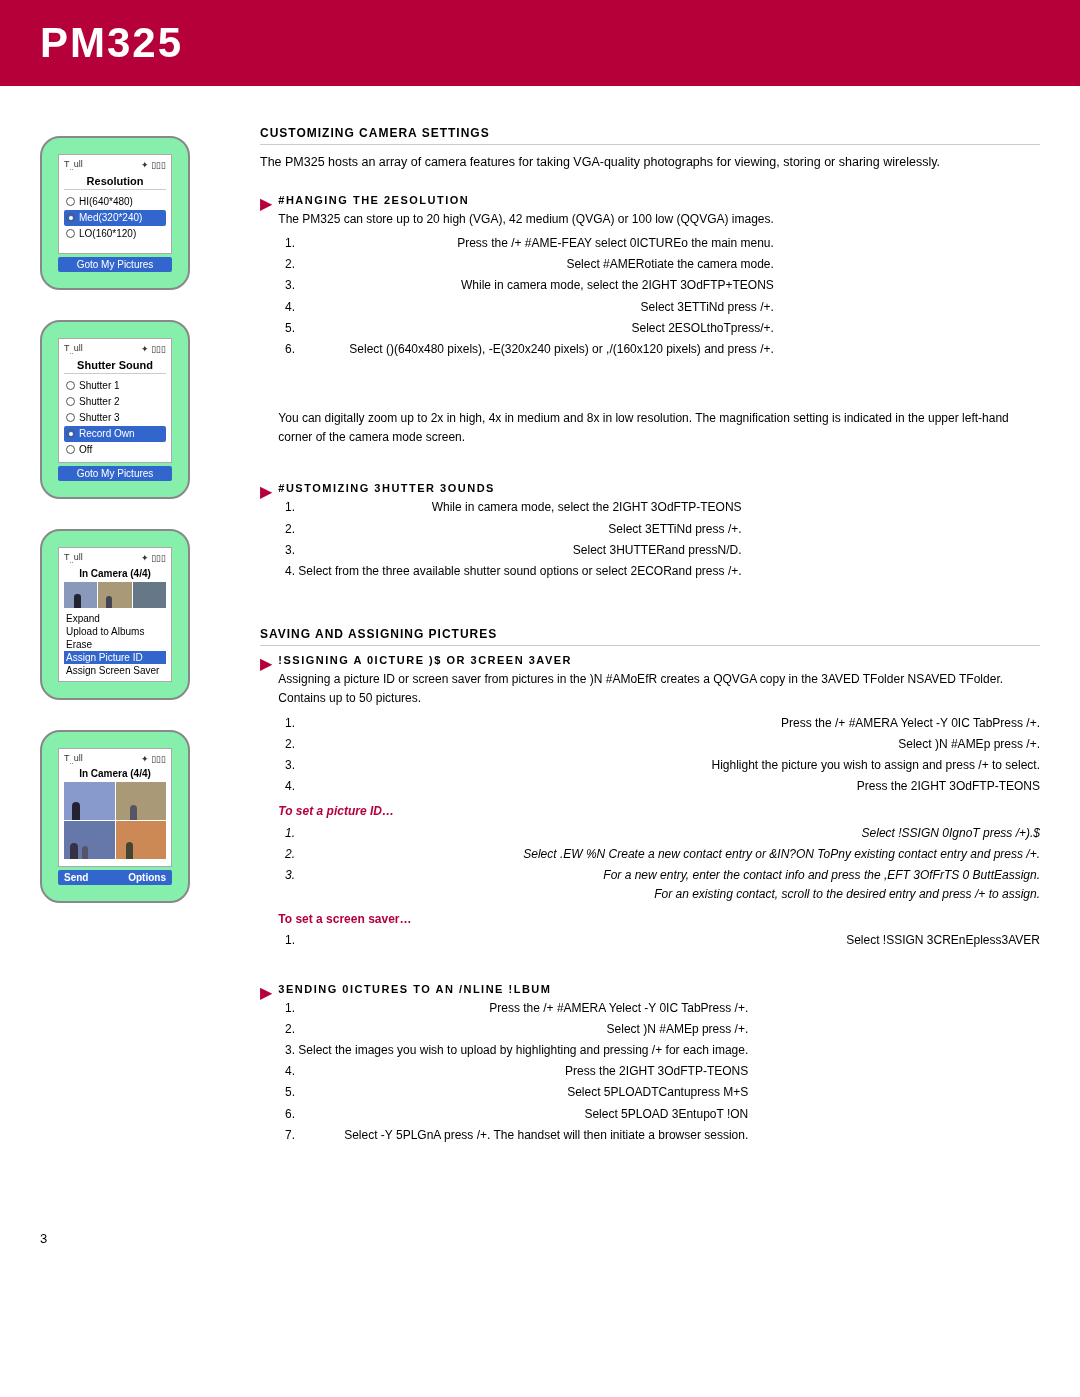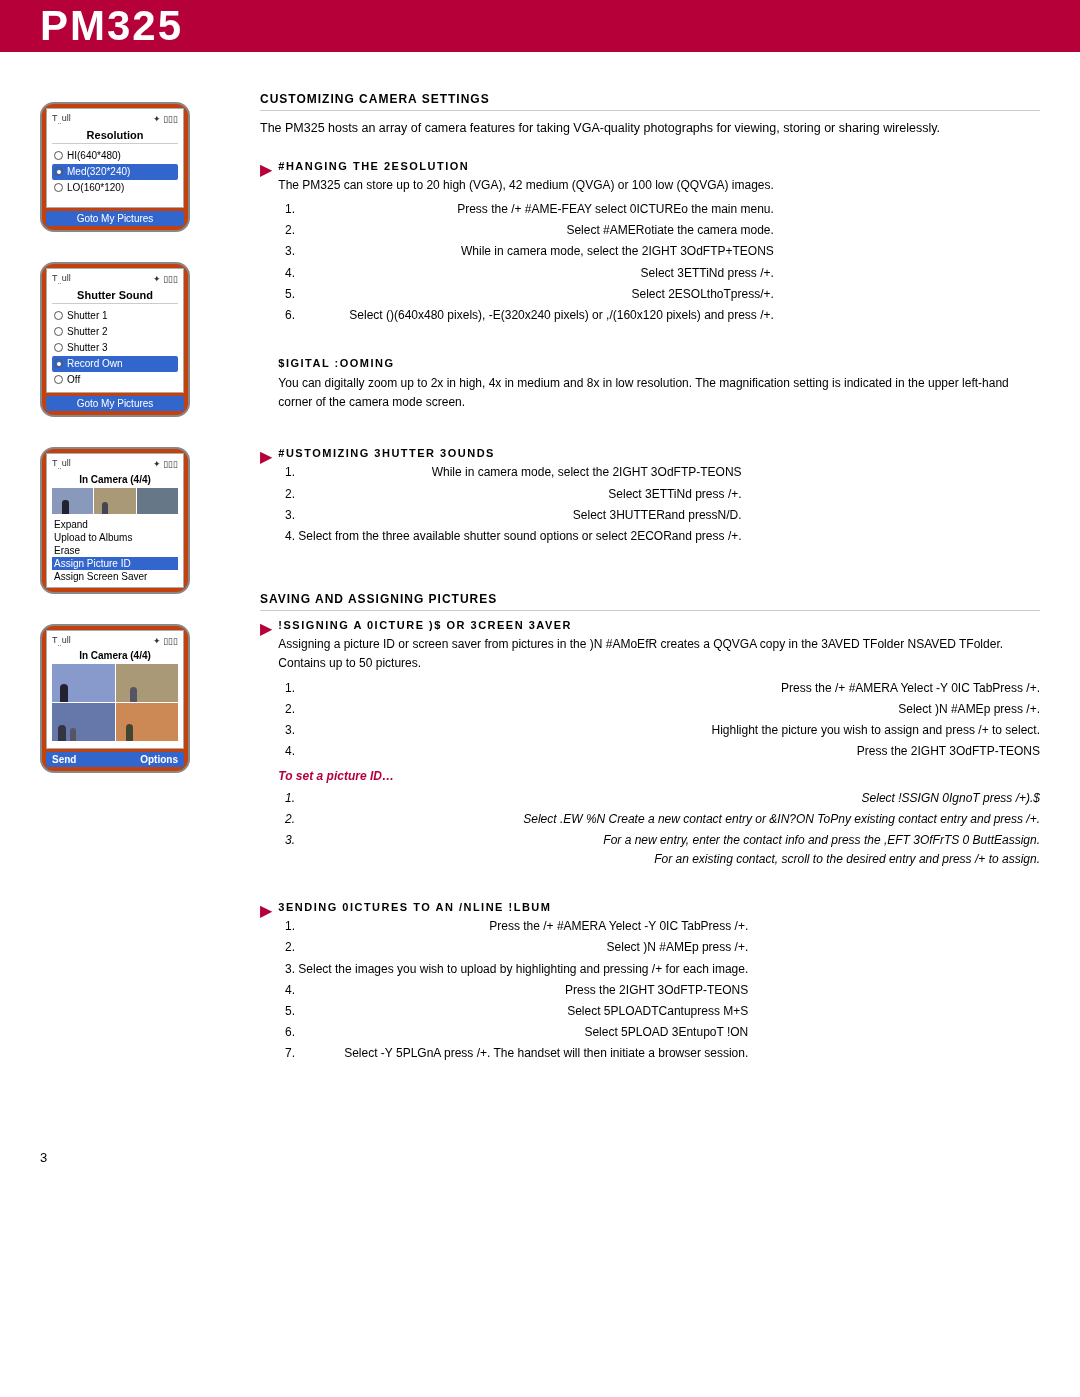--- a/index.html
+++ b/index.html
@@ -8,21 +8,21 @@
       font-size: 13px;
       background: #fff;
       color: #000;
       width: 1080px;
       min-height: 1397px;
     }
 
     
     .header {
       background: #b5003a;
-      height: 52px;
+      height: 86px;
       display: flex;
       align-items: center;
       padding-left: 40px;
     }
     .header-title {
       color: #fff;
       font-size: 42px;
       font-weight: bold;
       letter-spacing: 2px;
     }
@@ -97,23 +97,23 @@
       font-size: 12px;
       display: block;
       margin-top: 6px;
       margin-bottom: 2px;
     }
 
     
     .phone-mockup {
       width: 150px;
       border: 2px solid #888;
-      border-radius: 14px;
-      background: #c2410c;
-      padding: 4px;
+      border-radius: 20px;
+      background: #86efac;
+      padding: 16px;
       font-size: 10px;
       position: relative;
     }
 
     .phone-screen {
       background: #fff;
       border: 1px solid #aaa;
       padding: 4px 5px;
       min-height: 100px;
     }
@@ -384,23 +384,22 @@
               <li>Select 2ESOLthoTpress/+.</li>
               <li>Select ()(640x480 pixels), -E(320x240 pixels) or ,/(160x120 pixels) and press /+.</li>
             </ol>
           </div>
         </div>
       </div>
 
       <div class="section-row">
         <span class="arrow-pointer" style="visibility:hidden;">▶</span>
         <div class="subsection">
-          <div class="small-section-title">$IGITAL :OOMING</div>
           <div class="subsection-body">
-            <p style="margin-top:5px;">You can digitally zoom up to 2x in high, 4x in medium and 8x in low resolution. The magnification setting is indicated in the upper left-hand corner of the camera mode screen.</p>
+            <p style="margin-top:18px;">You can digitally zoom up to 2x in high, 4x in medium and 8x in low resolution. The magnification setting is indicated in the upper left-hand corner of the camera mode screen.</p>
           </div>
         </div>
       </div>
 
       <div class="section-row">
         <span class="arrow-pointer">▶</span>
         <div class="subsection">
           <div class="small-section-title">#USTOMIZING 3HUTTER 3OUNDS</div>
           <div class="subsection-body">
             <ol>
@@ -430,20 +429,26 @@
               <li>Press the 2IGHT 3OdFTP-TEONS</li>
             </ol>
             <div style="margin-top:6px;font-style:italic;">
               <span class="link-text">To set a picture ID…</span>
               <ol>
                 <li>Select !SSIGN 0IgnoT press /+).$</li>
                 <li>Select .EW %N Create a new contact entry or &amp;IN?ON ToPny existing contact entry and press /+.</li>
                 <li>For a new entry, enter the contact info and press the ,EFT 3OfFrTS 0 ButtEassign.<br>For an existing contact, scroll to the desired entry and press /+ to assign.</li>
               </ol>
             </div>
+            <div style="margin-top:6px;">
+              <span class="link-text">To set a screen saver…</span>
+              <ol>
+                <li>Select !SSIGN 3CREnEpless3AVER</li>
+              </ol>
+            </div>
           </div>
         </div>
       </div>
 
       <div class="section-row">
         <span class="arrow-pointer">▶</span>
         <div class="subsection">
           <div class="small-section-title">3ENDING 0ICTURES TO AN /NLINE !LBUM</div>
           <div class="subsection-body">
             <ol>

